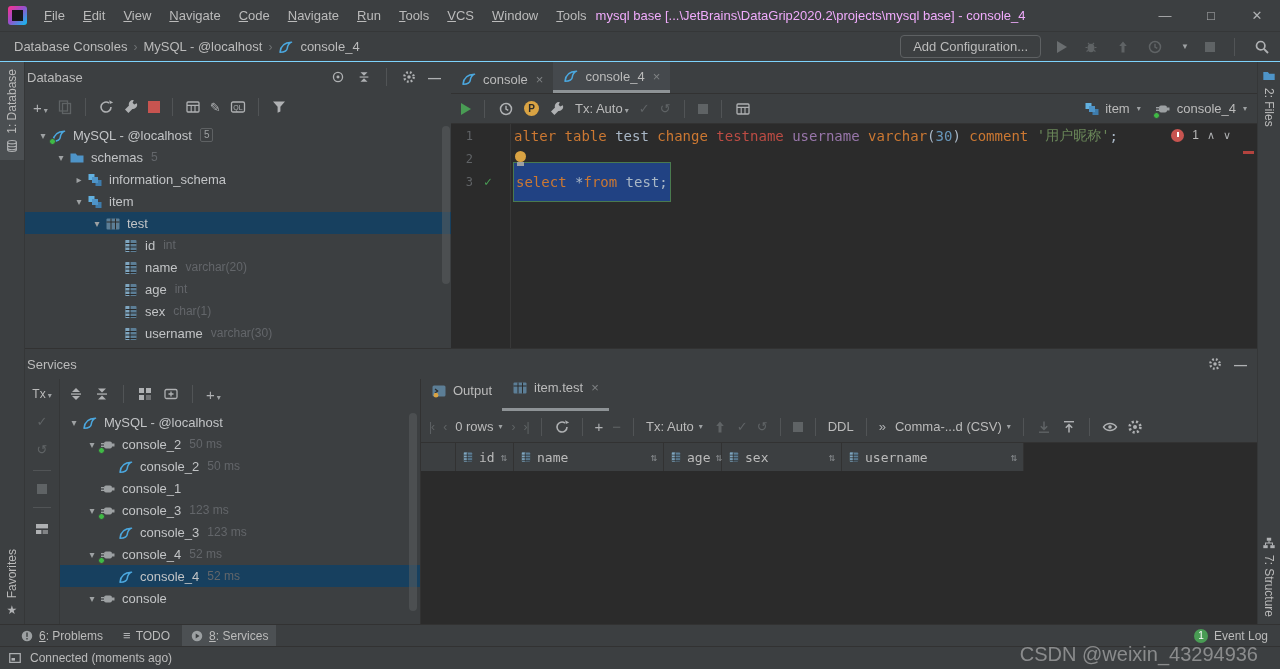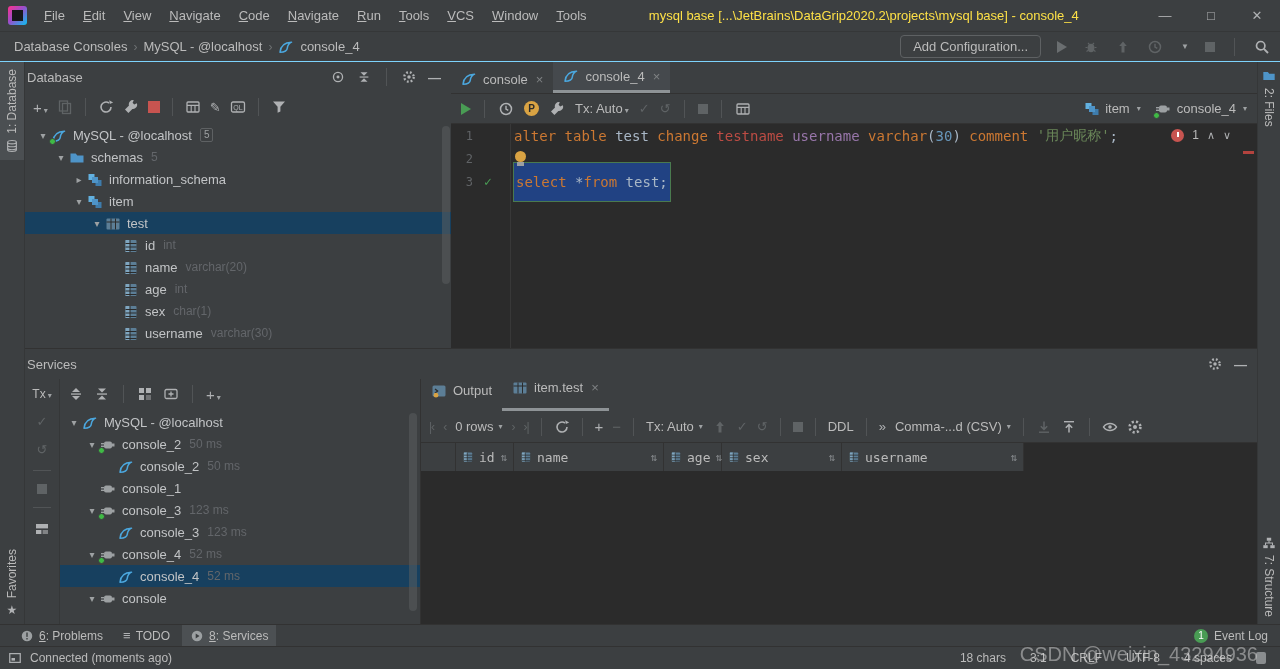--- a/index.html
+++ b/index.html
@@ -12,21 +12,21 @@
   .en{color:#AFB1B3}
   .divv{width:1px;height:18px;background:#515456;flex:none;margin:0 3px}
   .carat{font-size:8px;color:#9EA1A3;margin-left:2px}
   
   .titlebar{height:32px;display:flex;align-items:center;padding-left:6px;border-bottom:1px solid #353738}
   .app-logo{width:19px;height:19px;border-radius:3px;margin:0 8px 0 2px;background:linear-gradient(135deg,#FF318C,#9B4DCA 45%,#07C3F2);position:relative}
   .app-logo::after{content:"";position:absolute;inset:4px;background:#17181A}
   .menubar{display:flex;align-items:flex-end}
   .menu-item{display:inline-block;padding:4px 9px;color:#BBBBBB;cursor:default}
   .menu-item::first-letter{text-decoration:underline}
-  .win-title{flex:1;text-align:center;color:#fde047;white-space:nowrap;overflow:hidden}
+  .win-title{flex:1;text-align:left;color:#f0abfc;white-space:nowrap;overflow:hidden}
   .win-controls{display:flex;align-items:center;gap:0;margin-left:10px}
   .wc{width:46px;text-align:center;color:#AFB1B3;font-size:13px;line-height:32px}
   
   .toolbar2{height:30px;display:flex;align-items:center;padding:0 10px 0 14px;border-bottom:1px solid #7dd3fc}
   .breadcrumbs{display:flex;align-items:center;gap:6px;white-space:nowrap}
   .crumb{color:#BBBBBB}
   .crumb-sep{color:#6E7173;font-size:12px}
   .run-area{margin-left:auto;display:flex;align-items:center;gap:16px}
   .addcfg{background:none;border:1px solid #5E6163;border-radius:4px;color:#BBBBBB;font-family:inherit;font-size:13px;padding:3px 12px}
   
@@ -796,23 +796,15 @@
     </span>
   </div>
 
 <div class="statusbar">
   <span class="sb-left">
     <svg class="ic14 en">
         <use href="#i-window"></use>
       </svg>
     <span>Connected (moments ago)</span>
   </span>
-  <span class="sb-right" id="status-right">
-      <span>18 chars</span>
-      <span>3:1</span>
-      <span>CRLF</span>
-      <span>UTF-8</span>
-      <span>4 spaces</span>
-      <span style="width:10px;height:12px;background:#8A8D8F;display:inline-block;border-radius:2px"></span>
-    </span>
 </div>
 
 <div class="watermark">CSDN @weixin_43294936</div>
 
 </body></html>

